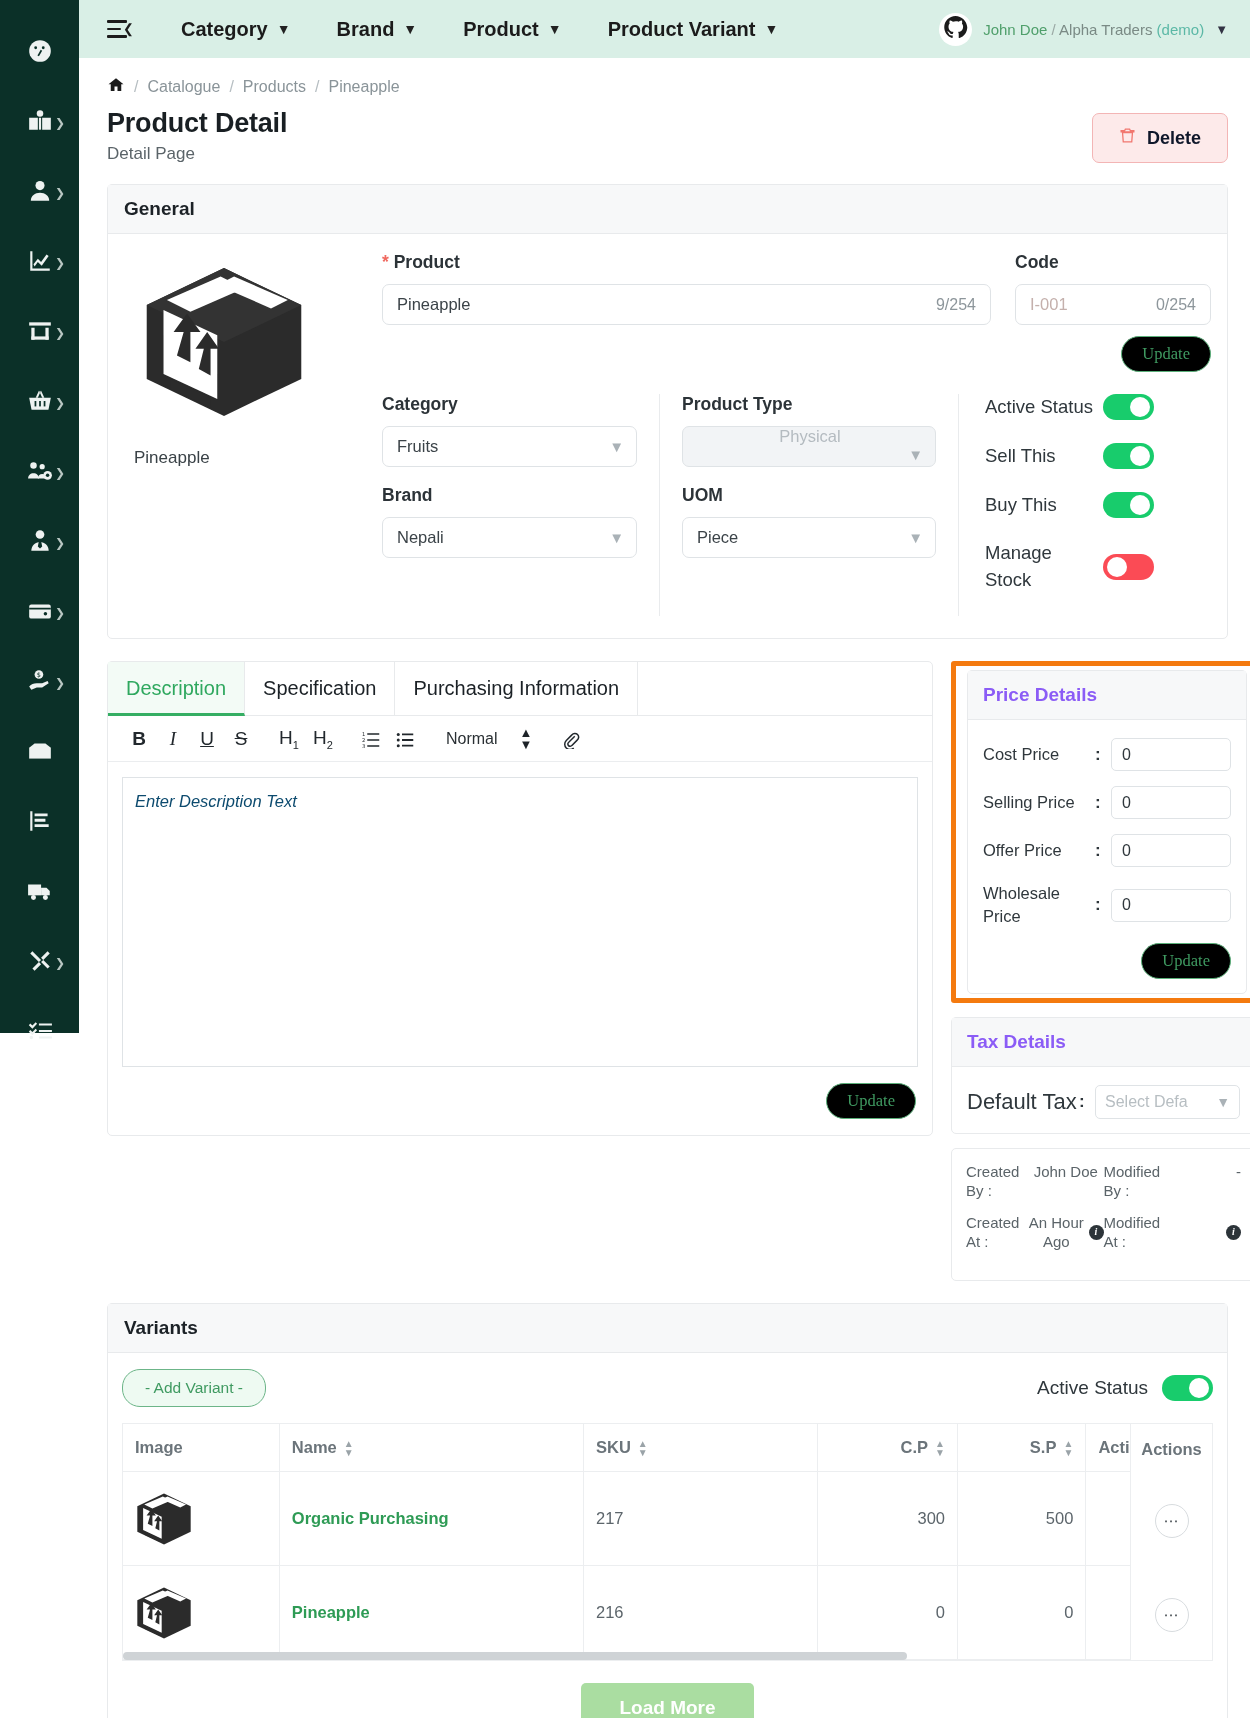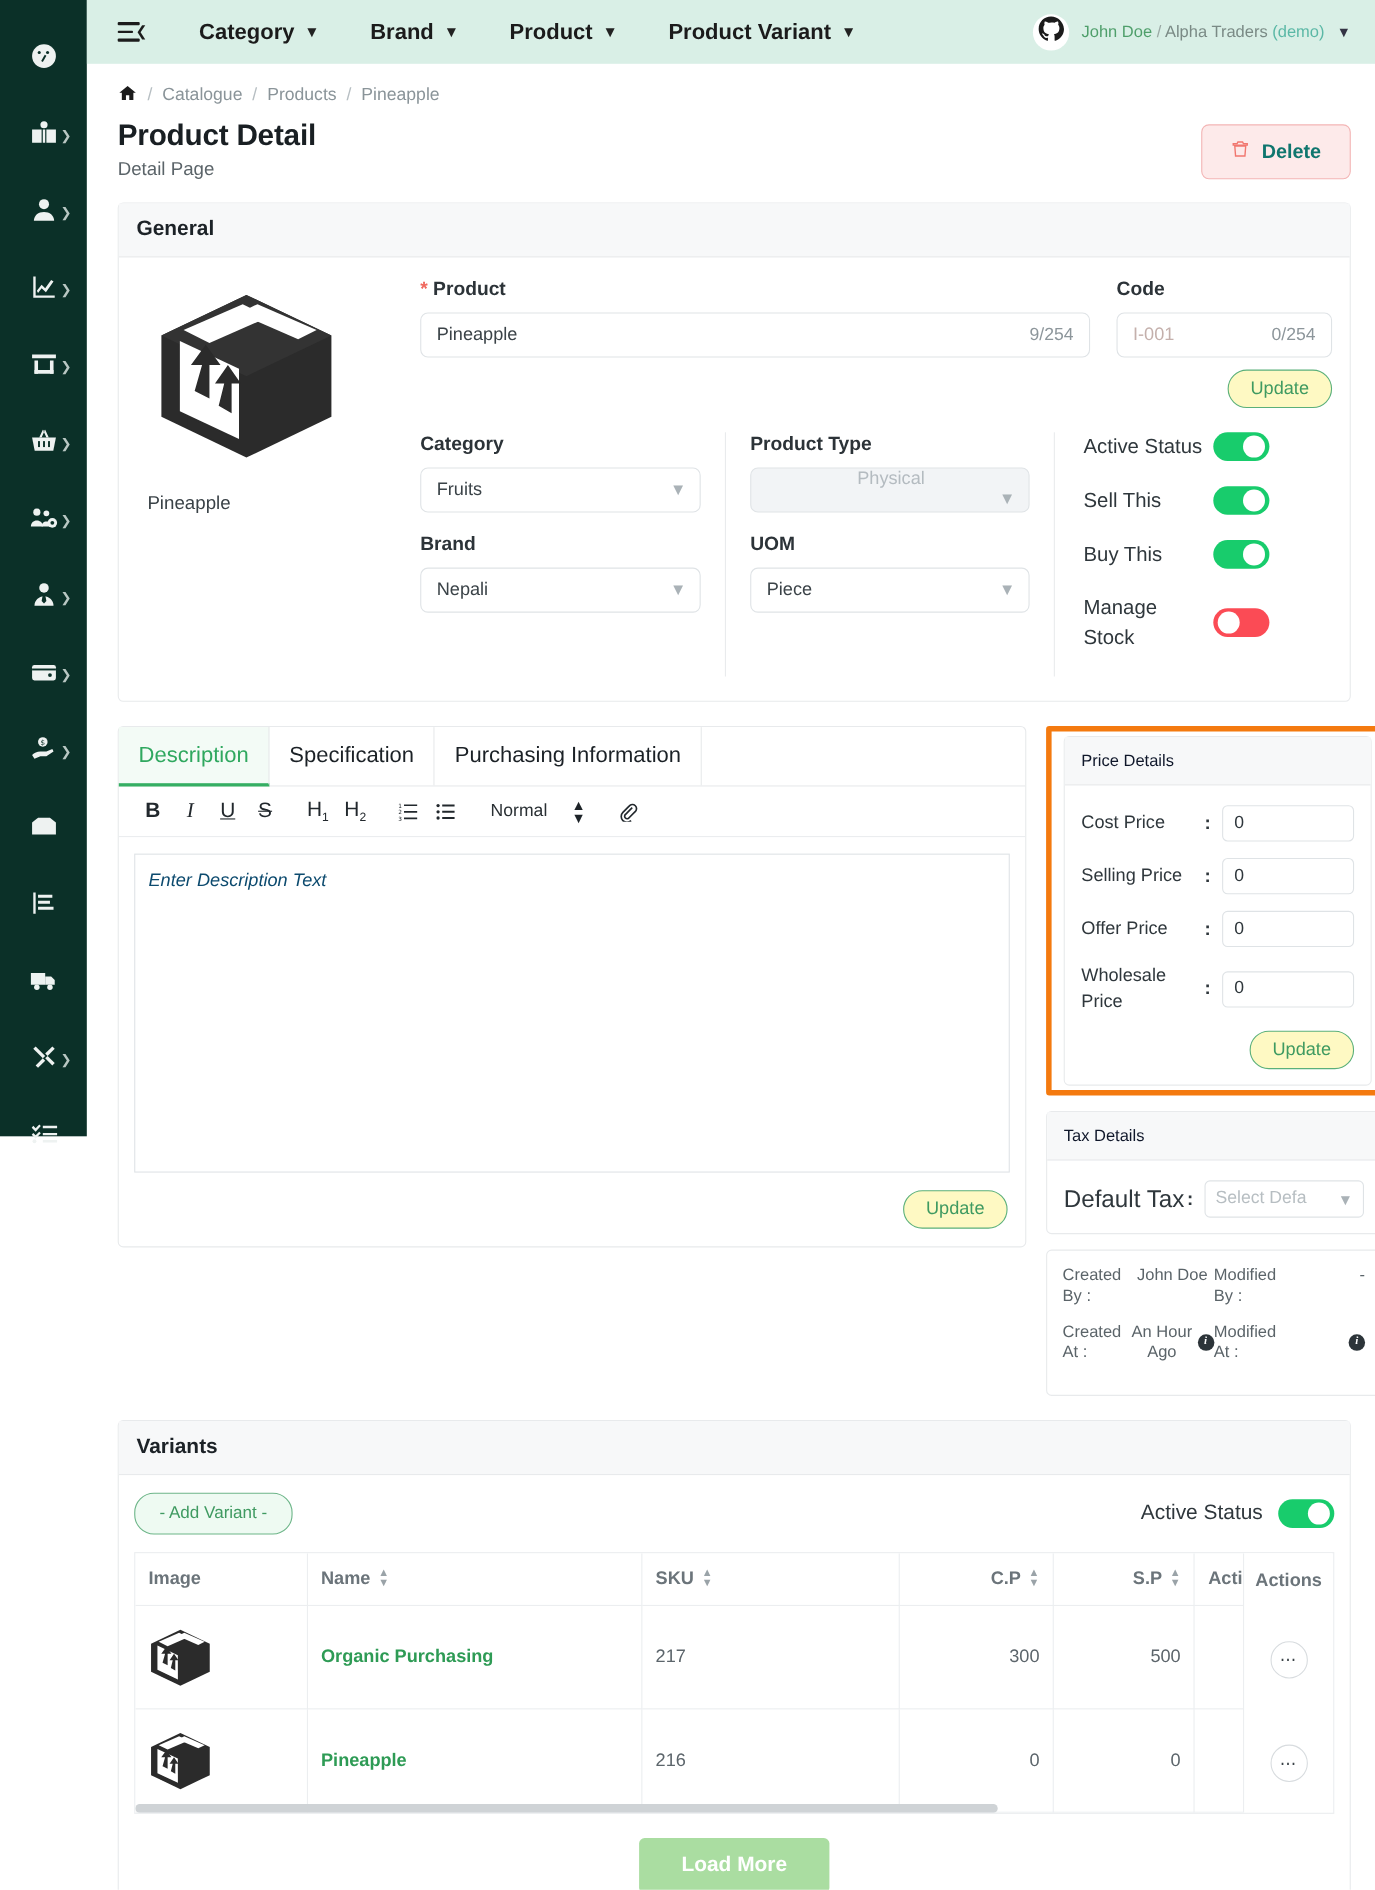--- a/index.html
+++ b/index.html
@@ -111,21 +111,21 @@
 
   .page-head { display: flex; align-items: flex-start; margin-top: 8px; gap: 29px; }
   .page-title { font-size: 27px; font-weight: bold; color: #191f23; letter-spacing: -0.2px; }
   .page-sub { font-size: 17px; color: #5b6469; margin-top: 5px; }
   .delete-btn {
     margin-left: auto;
     margin-top: 5px;
     background: #fdeaea;
     border: 1px solid #f3b5b5;
     border-radius: 7px;
-    color: #0f766e;
+    color: #0f172a;
     font-size: 18px;
     font-weight: bold;
     padding: 13px 26px;
     display: flex; align-items: center; gap: 11px;
     cursor: pointer;
     white-space: nowrap;
   }
   .delete-btn svg { width: 17px; height: 17px; fill: #f1776f; }
 
   
@@ -170,26 +170,27 @@
     background: #fff;
   }
   .txtbox .counter { margin-left: auto; color: #8d969b; font-size: 16px; }
 
   .prodwrap { flex: 1 1 auto; padding-right: 24px; }
   .codewrap { width: 196px; flex: 0 0 196px; }
 
   .upd-pill {
     border: 1px solid #5bb07a;
     color: #3f9a61;
-    background: #fef9c3;
+    background: #000000;
     border-radius: 18px;
     font-size: 16.5px;
     padding: 7px 20px;
     cursor: pointer;
     display: inline-block;
+    font-family: Liberation Serif, serif;
   }
   .upd-row { display: flex; justify-content: flex-end; margin-top: 11px; }
 
   .gen-bottom { display: flex; margin-top: 22px; }
   .gb-col {
     width: 277px; flex: 0 0 277px;
     padding-right: 22px;
   }
   .gb-col.sep2 { border-left: 1px solid #e9ebed; padding-left: 22px; width: 299px; flex:0 0 299px;}
   .selbox {
@@ -279,21 +280,21 @@
     border: 5px solid #f47a0f;
     border-radius: 3px;
     padding: 4px 4px 4px 11px;
     background: #fff;
   }
   .panel {
     border: 1px solid #e8eaec; border-radius: 5px; background:#fff;
   }
   .panel-head {
     background: #f7f8f9; border-bottom: 1px solid #e8eaec;
-    padding: 13px 15px; font-size: 15px; font-weight: normal; color: #0f172a;
+    padding: 13px 15px; font-size: 19px; font-weight: bold; color: #8b5cf6;
   }
   .panel-body { padding: 18px 15px 14px 15px; }
   .pr-row { display: flex; align-items: center; margin-bottom: 15px; }
   .pr-label { font-size: 16.5px; color: #2f373c; width: 112px; line-height: 1.4; }
   .pr-colon { font-size: 17px; font-weight: bold; color: #2f373c; width: 16px; }
   .pr-input {
     flex: 1 1 auto;
     border: 1px solid #dfe3e6; border-radius: 5px;
     height: 33px; display: flex; align-items: center;
     padding: 0 10px; font-size: 16px; color: #2f373c;

